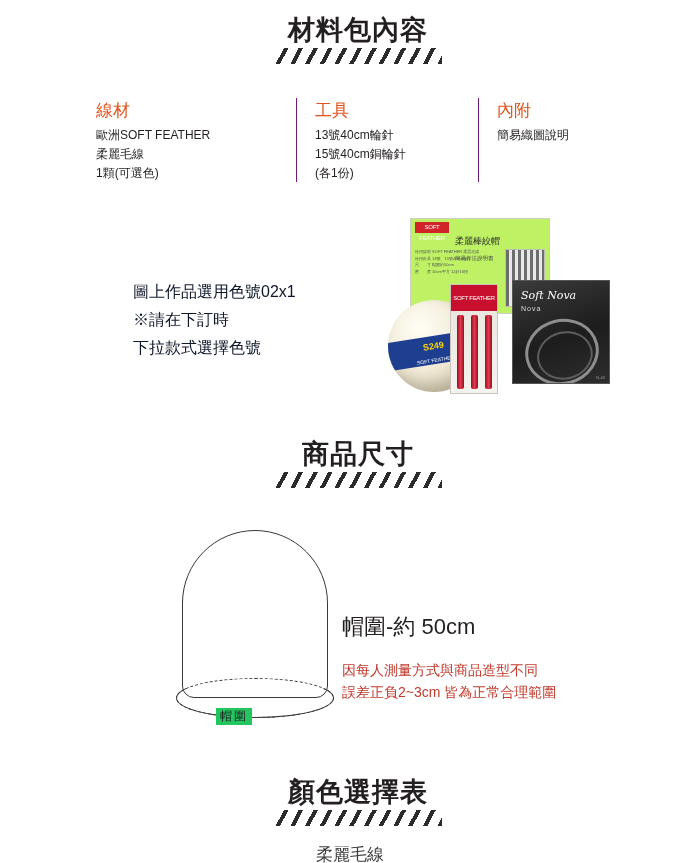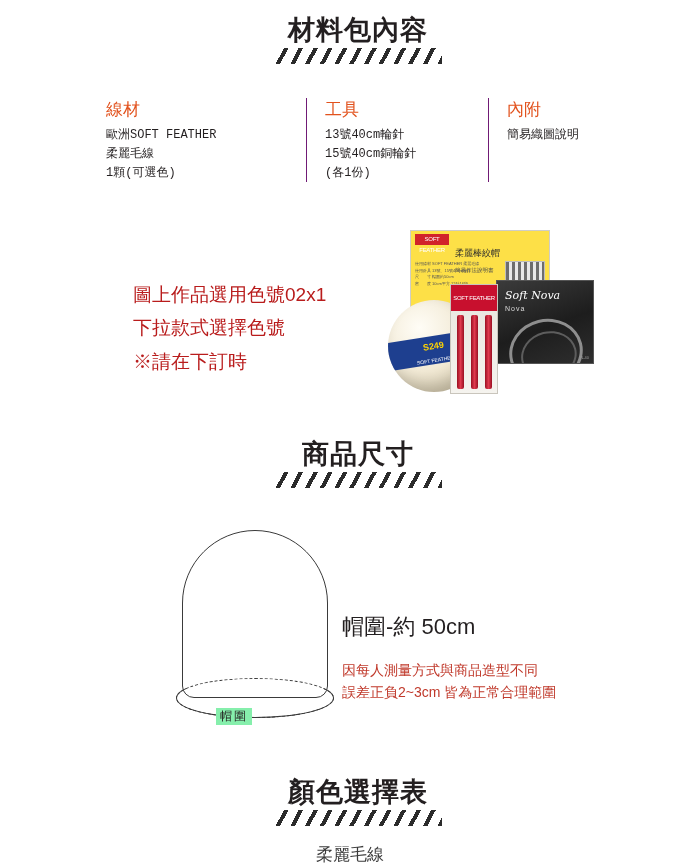--- a/index.html
+++ b/index.html
@@ -38,25 +38,24 @@
     background-image: repeating-linear-gradient(
       -62deg,
       #2b2b2b 0px, #2b2b2b 4px,
       rgba(0,0,0,0) 4px, rgba(0,0,0,0) 13px
     );
   }
 
   
   #materials {
     position: absolute;
-    left: 106px;
+    left: 96px;
     top: 98px;
     width: 510px;
     display: flex;
-    font-family: Liberation Mono, monospace;
   }
   .mat-col {
     padding-right: 14px;
   }
   .mat-col + .mat-col {
     border-left: 1px solid #701a75;
     padding-left: 18px;
   }
   .col-1 { width: 200px; }
   .col-2 { width: 182px; }
@@ -75,42 +74,42 @@
   }
 
   
   #color-note {
     position: absolute;
     left: 133px;
     top: 278px;
     width: 260px;
   }
   #color-note .note-line {
-    font-size: 19px;
+    font-size: 16px;
     line-height: 1.75;
-    color: #b91c1c;
+    color: #0f172a;
     white-space: nowrap;
   }
 
   
   #product-photo {
     position: absolute;
     left: 388px;
     top: 218px;
     width: 212px;
     height: 192px;
   }
   
   .ph-sheet {
     position: absolute;
     left: 22px;
-    top: 12px;
+    top: 0;
     width: 140px;
     height: 96px;
-    background: #fde047;
+    background: #bef264;
     border: 1px solid #cfcdc7;
   }
   .ph-sheet .sheet-logo {
     position: absolute;
     left: 4px; top: 3px;
     width: 34px; height: 11px;
     background: #d1232a;
     color: #fff;
     font-size: 6px;
     line-height: 11px;
@@ -208,22 +207,22 @@
     height: 74px;
     background: linear-gradient(90deg,#9a0f22,#e03a4e,#9a0f22);
     border-radius: 2px;
   }
   .ph-needle .b1 { left: 6px; }
   .ph-needle .b2 { left: 20px; }
   .ph-needle .b3 { left: 34px; }
   
   .ph-cord {
     position: absolute;
-    left: 108px; top: 62px;
-    width: 98px; height: 84px;
+    left: 124px; top: 62px;
+    width: 98px; height: 104px;
     background: linear-gradient(160deg,#3b3b3b 0%,#1d1d1d 55%,#2e2e2e 100%);
     border: 1px solid #555;
     overflow: hidden;
   }
   .ph-cord .cd-title {
     position: absolute;
     left: 8px; top: 8px;
     color: #fff;
     font-size: 11px;
     font-family: "DejaVu Serif", serif;
@@ -300,21 +299,21 @@
     border-right: 1.4px solid #3a3a3a;
     border-radius: 50%;
     border-top-color: transparent;
     border-top-style: solid;
     border-top-width: 1.4px;
   }
   .hat-label {
     position: absolute;
     left: 46px;
     top: 178px;
-    background: #86efac;
+    background: #22c55e;
     font-size: 12px;
     color: #231f20;
     padding: 0 4px;
     letter-spacing: 2px;
   }
 
   #size-text {
     position: absolute;
     left: 342px;
     top: 610px;
@@ -370,22 +369,22 @@
 
   <div class="mat-col col-3">
     <div class="mat-title">內附</div>
     <div class="mat-line">簡易織圖說明</div>
   </div>
 
 </div>
 
 <div id="color-note">
   <div class="note-line">圖上作品選用色號02x1</div>
+  <div class="note-line">※請在下訂時</div>
   <div class="note-line">下拉款式選擇色號</div>
-  <div class="note-line">※請在下訂時</div>
 </div>
 
 <div id="product-photo">
 
   <div class="ph-sheet">
     <div class="sheet-logo">SOFT FEATHER</div>
     <div class="sheet-title">柔麗棒絞帽</div>
     <div class="sheet-sub">簡易作法說明書</div>
     <div class="sheet-rows">
       <div>使用線材  SOFT FEATHER 柔麗毛線</div>

